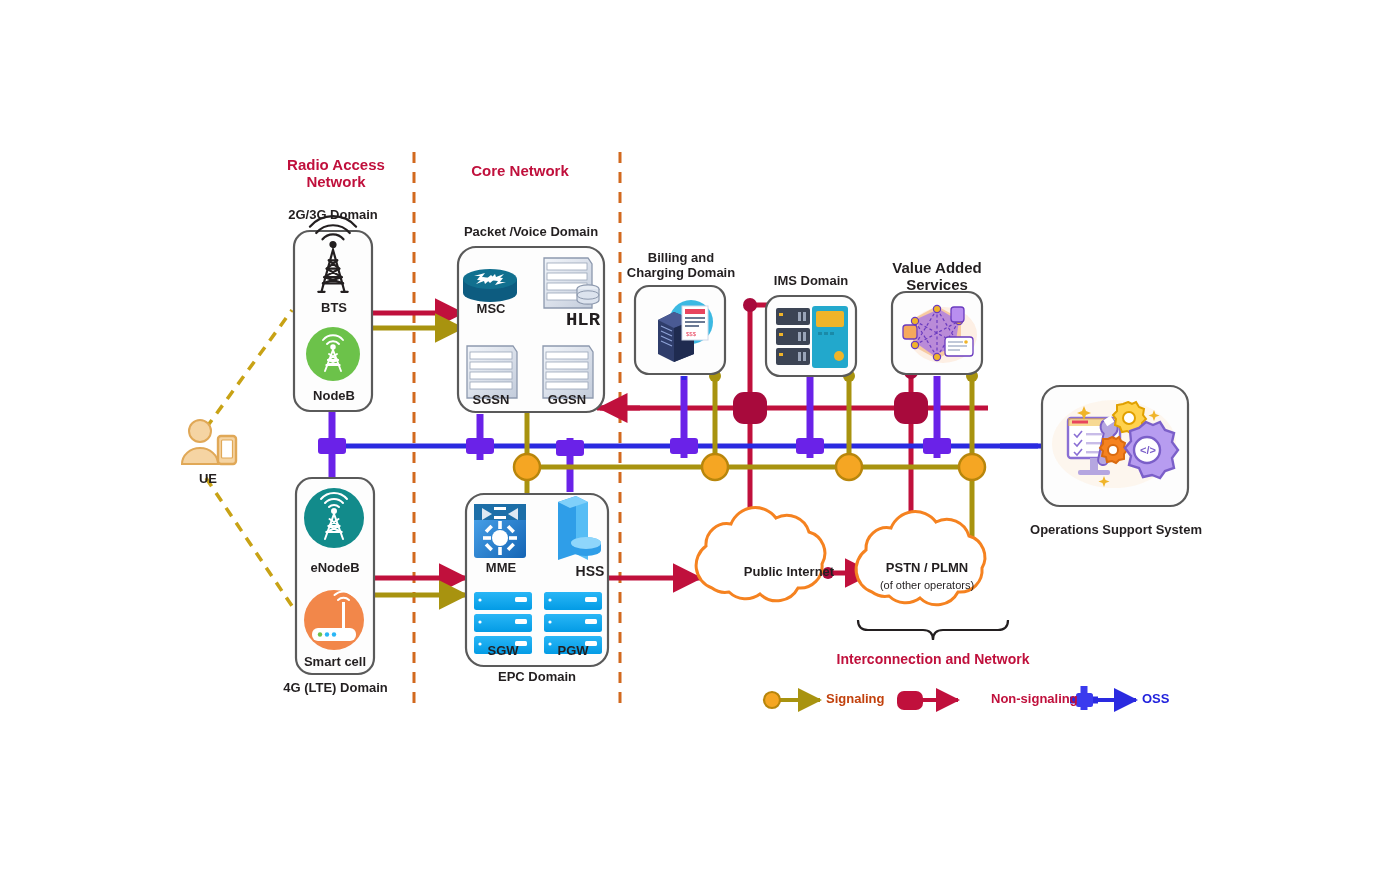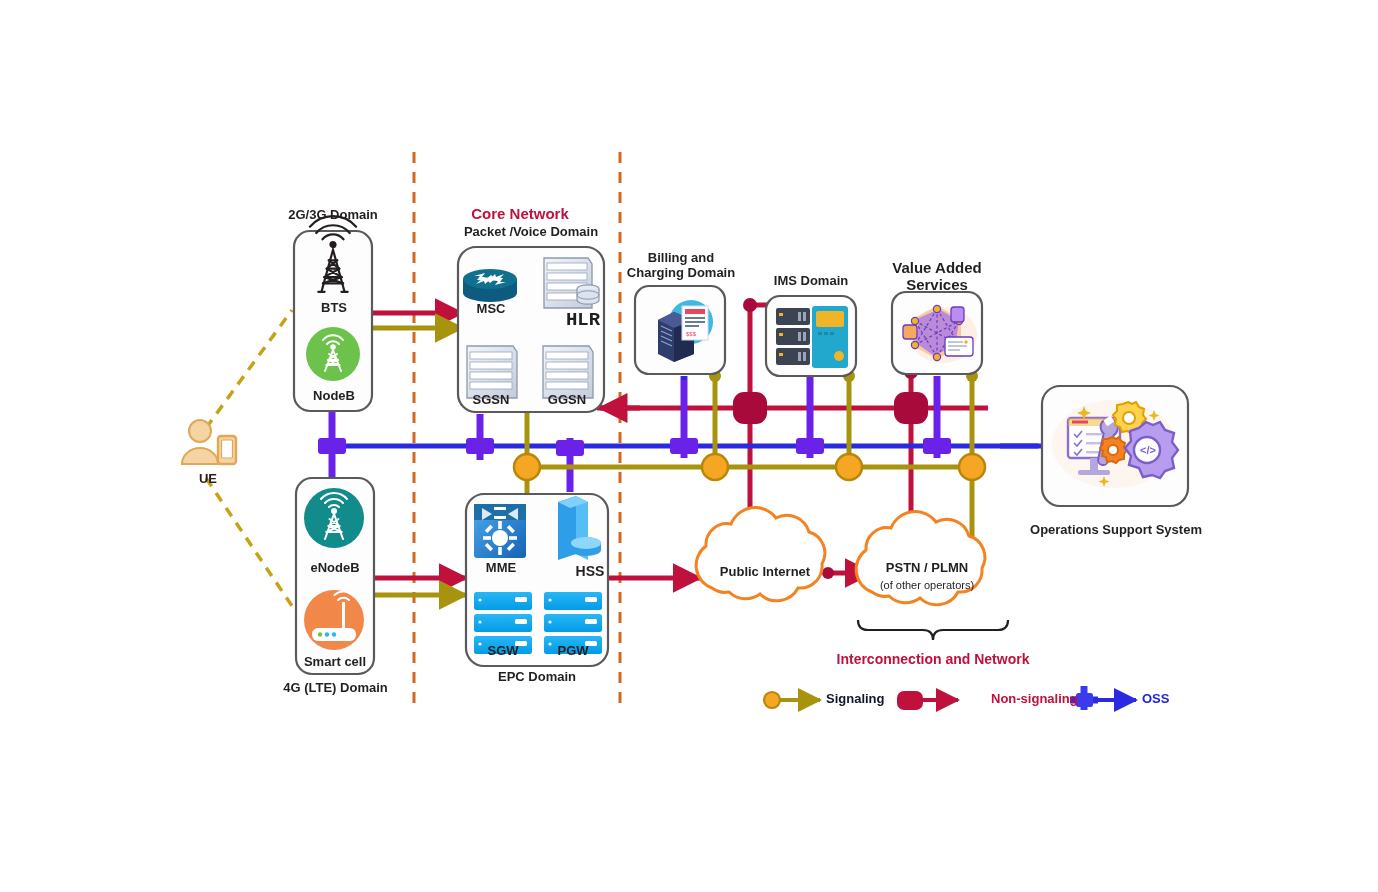--- a/index.html
+++ b/index.html
@@ -3,21 +3,21 @@
 <meta charset="utf-8">
 <style>
   html,body{margin:0;padding:0;background:#ffffff;}
   body{width:1378px;height:892px;font-family:"Liberation Sans",sans-serif;overflow:hidden;}
   #stage{position:relative;width:1378px;height:892px;background:#fff;}
   svg#diagram{position:absolute;left:0;top:0;width:1378px;height:892px;}
 
   .lbl{position:absolute;font-family:"Liberation Sans",sans-serif;font-weight:bold;color:#231f20;
        text-align:center;line-height:1.15;white-space:pre-line;pointer-events:none;}
   .lbl-red{color:#c0103c;}
-  .lbl-olive{color:#0f172a;}
+  .lbl-olive{color:#c2410c;}
   .lbl-crimson{color:#c0103c;}
   .lbl-blue{color:#2222dd;}
   .sub{font-weight:normal;}
 </style>
 </head>
 <body>
 
 <div id="stage">
 
 <svg id="diagram" viewBox="0 0 1378 892">
@@ -525,21 +525,23 @@
     <rect x="897" y="691" width="26" height="19" rx="7" fill="#c0103c"></rect>
   </g>
   <g>
     <line x1="1083" y1="700" x2="1136" y2="700" stroke="#2a2ae0" stroke-width="4" marker-end="url(#arrBlue)"></line>
     <line x1="1070" y1="700" x2="1098" y2="700" stroke="#2a2ae0" stroke-width="7"></line>
     <line x1="1084" y1="686" x2="1084" y2="710" stroke="#3a3aee" stroke-width="7"></line>
     <rect x="1076" y="693" width="17" height="14" rx="2.5" fill="#3a3aee"></rect>
   </g>
 </svg>
 
-<div class="lbl lbl-red" style="left:440px;top:162px;width:160px;font-size:15px;margin-top:43px;">Core Network</div>
+<div class="lbl lbl-red" style="left:256px;top:156px;width:160px;font-size:15px;">Radio Access
+Network</div>
+<div class="lbl lbl-red" style="left:440px;top:162px;width:160px;font-size:15px;">Core Network</div>
 
 <div class="lbl" style="left:263px;top:208px;width:140px;font-size:13px;">2G/3G Domain</div>
 <div class="lbl" style="left:446px;top:225px;width:170px;font-size:13px;">Packet /Voice Domain</div>
 <div class="lbl" style="left:605px;top:251px;width:152px;font-size:13px;">Billing and
 Charging Domain</div>
 <div class="lbl" style="left:746px;top:274px;width:130px;font-size:13px;text-align:center;">IMS Domain</div>
 <div class="lbl" style="left:872px;top:259px;width:130px;font-size:15px;">Value Added
 Services</div>
 <div class="lbl" style="left:263px;top:681px;width:145px;font-size:13px;">4G (LTE) Domain</div>
 <div class="lbl" style="left:467px;top:670px;width:140px;font-size:13px;">EPC Domain</div>
@@ -554,21 +556,21 @@
 <div class="lbl" style="left:456px;top:302px;width:70px;font-size:13px;">MSC</div>
 <div class="lbl" style="left:548px;top:310px;width:70px;font-size:19px;font-family:Liberation Mono, monospace;">HLR</div>
 <div class="lbl" style="left:456px;top:393px;width:70px;font-size:13px;">SGSN</div>
 <div class="lbl" style="left:532px;top:393px;width:70px;font-size:13px;">GGSN</div>
 
 <div class="lbl" style="left:466px;top:561px;width:70px;font-size:13px;">MME</div>
 <div class="lbl" style="left:555px;top:563px;width:70px;font-size:14px;">HSS</div>
 <div class="lbl" style="left:468px;top:644px;width:70px;font-size:13px;">SGW</div>
 <div class="lbl" style="left:538px;top:644px;width:70px;font-size:13px;">PGW</div>
 
-<div class="lbl" style="left:700px;top:565px;width:130px;font-size:13px;">Public Internet</div>
+<div class="lbl" style="left:724px;top:565px;width:130px;font-size:13px;">Public Internet</div>
 <div class="lbl" style="left:862px;top:561px;width:130px;font-size:13px;">PSTN / PLMN</div>
 <div class="lbl sub" style="left:862px;top:579px;width:130px;font-size:11px;">(of other operators)</div>
 
 <div class="lbl lbl-crimson" style="left:808px;top:651px;width:250px;font-size:14px;">Interconnection and Network</div>
 
 <div class="lbl lbl-olive" style="left:826px;top:692px;width:90px;font-size:13px;text-align:left;">Signaling</div>
 <div class="lbl lbl-crimson" style="left:964px;top:692px;width:120px;font-size:13px;text-align:left;padding-left:27px;">Non-signaling</div>
 <div class="lbl lbl-blue" style="left:1142px;top:692px;width:60px;font-size:13px;text-align:left;">OSS</div>
 
 </div>

